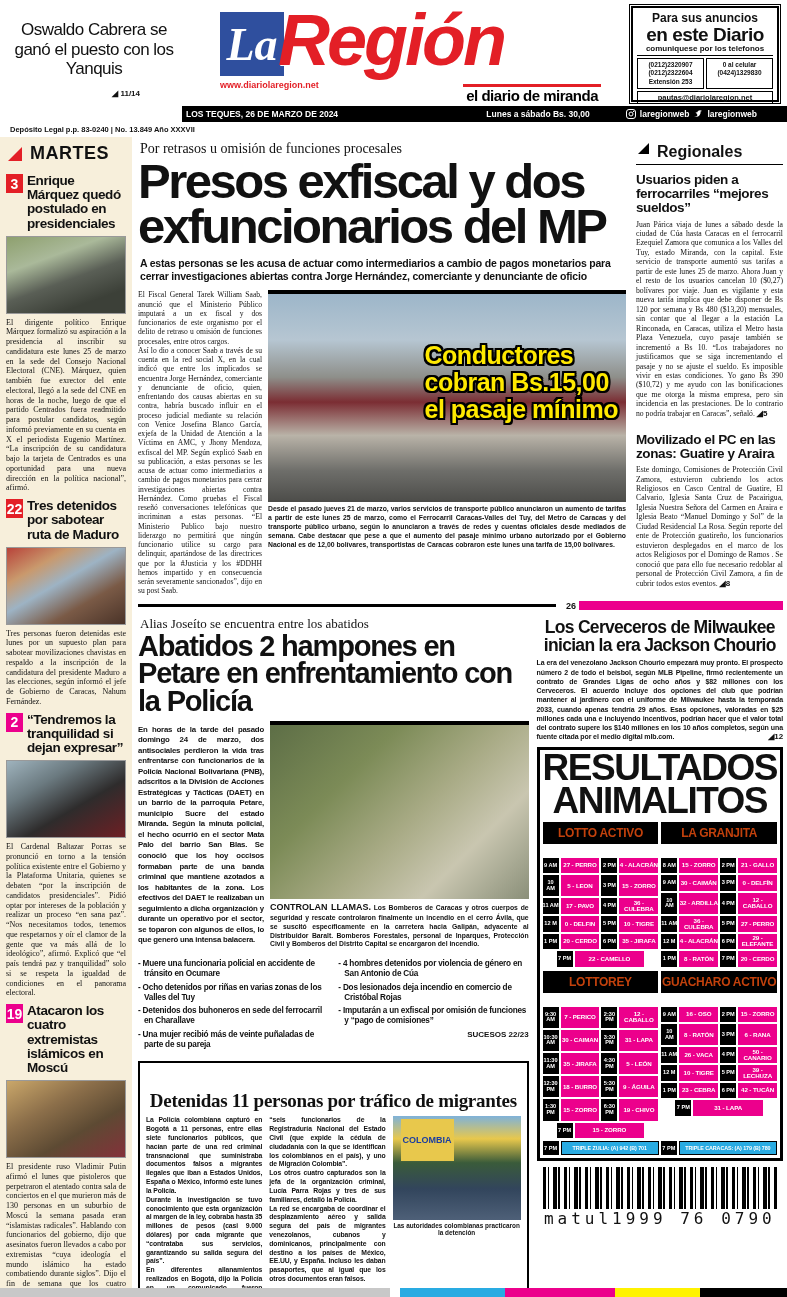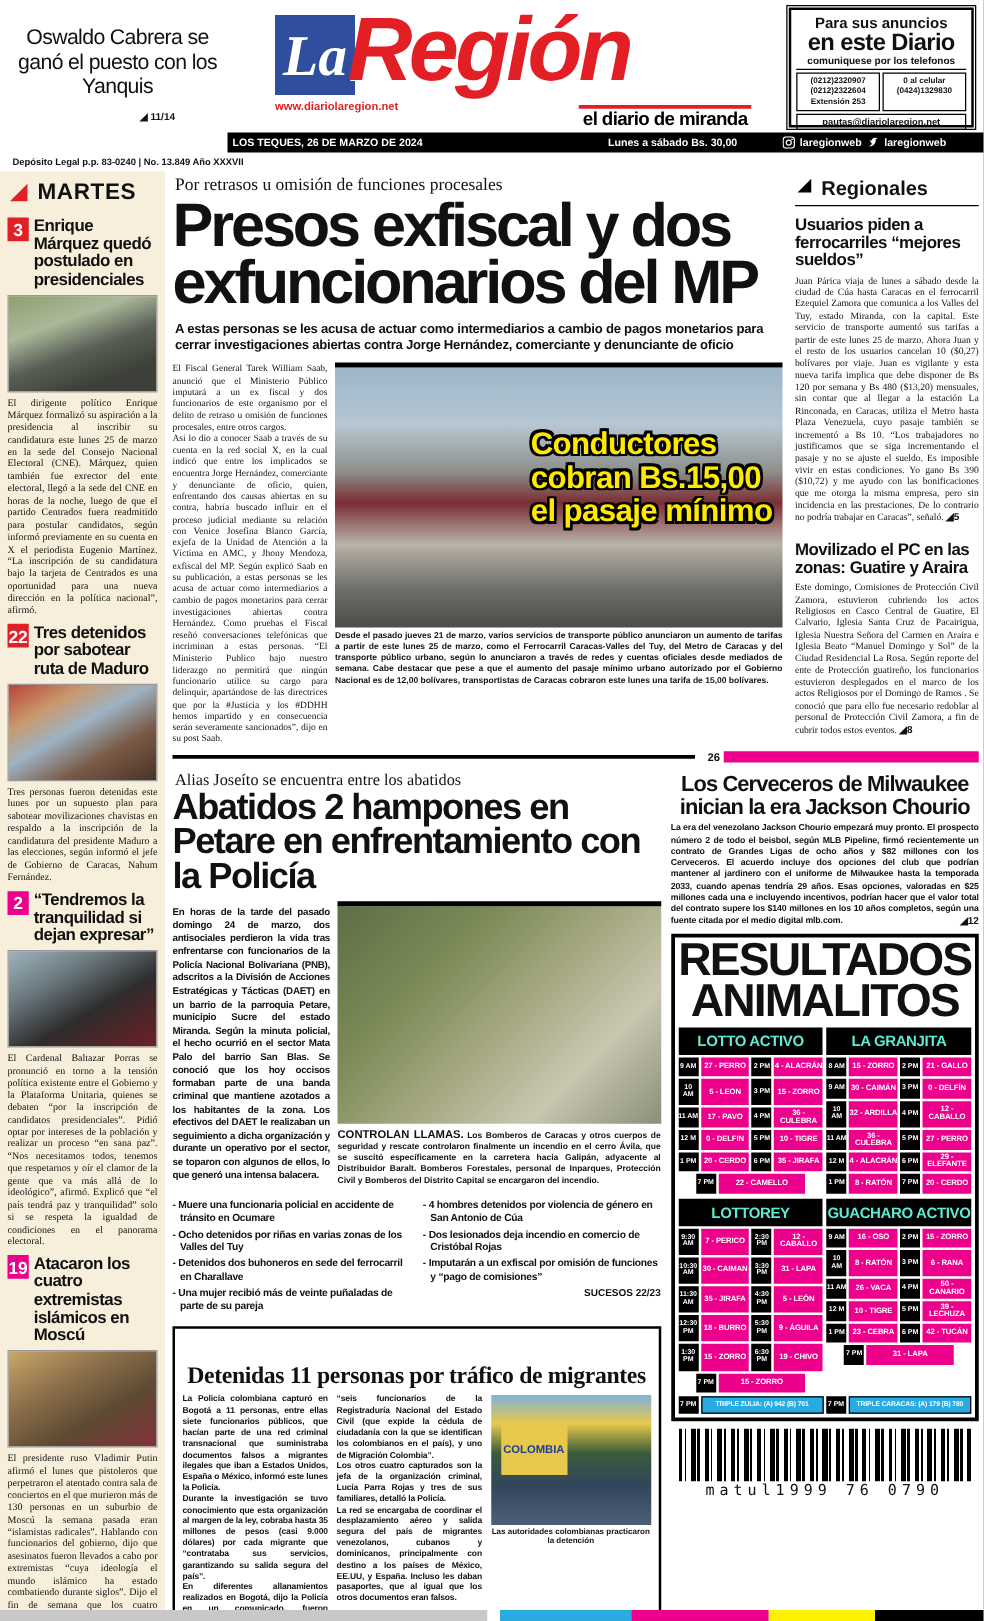--- a/index.html
+++ b/index.html
@@ -99,44 +99,44 @@
   .bul:before { content:"- "; }
   .sucref { text-align:right; font-weight:bold; font-size:8px; }
   
   .migbox { border:2px solid #000; margin-top:8px; padding:4px 6px; }
   .mig-title { font-family:"Liberation Serif",serif; font-weight:bold; font-size:19px; text-align:center; letter-spacing:-0.3px; padding:1px 0 4px 0;margin-top:22px; }
   .migcols { display:flex; gap:7px; }
   .migtext { flex:1; font-weight:bold; font-size:6.8px; line-height:1.3; text-align:justify; white-space:pre-line; letter-spacing:-0.1px; }
   .migfig { width:128px; flex:none; }
   .migphoto { width:128px; height:104px; position:relative;
     background:linear-gradient(180deg,#7fb2d9 0%,#e8c84c 22%,#3a5b3a 45%,#32455c 70%,#4e6078 100%); }
-  .migsign { position:absolute; top:22px; left:8px; background:#e8c84c; color:#1c3ea0; font-weight:bold; font-size:9px; padding:16px 2px; }
+  .migsign { position:absolute; top:3px; left:8px; background:#e8c84c; color:#1c3ea0; font-weight:bold; font-size:9px; padding:16px 2px; }
   .migcaption { font-weight:bold; font-size:6.4px; padding-top:2px; text-align:center; }
   .unesco { border-top:3px solid #000; margin-top:8px; padding-top:5px; display:flex; justify-content:center; align-items:baseline; gap:8px; }
   
   .sports-title { font-weight:bold; font-size:17.5px; line-height:1.05; text-align:center; letter-spacing:-0.7px; padding:2px 0 4px 0; }
   .sports-body { font-weight:bold; font-size:7px; line-height:1.32; text-align:justify; letter-spacing:-0.1px; }
   .sports-body .pgmark { float:right; }
   
   .anibox { border:3px solid #000; margin-top:6px; padding:2px 3px 3px 3px; background:#fff; }
   .ani-title { font-weight:bold; text-align:center; font-size:37px; line-height:0.88; letter-spacing:-1.5px; }
   .lot-grid { display:flex; gap:3px; margin-top:4px; }
   .lot-table { flex:1; }
-  .lot-head { background:#000; color:#5eead4; font-weight:bold; font-size:12px; text-align:center; padding:4px 0; margin-bottom:2px; letter-spacing:-0.3px; }
+  .lot-head { background:#000; color:#c2410c; font-weight:bold; font-size:12px; text-align:center; padding:4px 0; margin-bottom:14px; letter-spacing:-0.3px; }
   .lot-rows { display:grid; grid-template-columns:16px 1fr 16px 1fr; gap:2px; }
   .lt { background:#000; color:#fff; font-weight:bold; font-size:5.6px; display:flex; align-items:center; justify-content:center; text-align:center; line-height:1; padding:5px 0; }
   .lr { background:#ec008c; color:#fff; font-weight:bold; font-size:6.2px; display:flex; align-items:center; justify-content:center; text-align:center; line-height:1; letter-spacing:-0.1px; }
   .lot-foot { display:grid; grid-template-columns:16px 1fr; gap:2px; margin-top:2px; padding:0 14px; }
   .triples { display:grid; grid-template-columns:16px 1fr 16px 1fr; gap:2px; margin-top:3px; }
   .tr-time { background:#000; color:#fff; font-weight:bold; font-size:5.6px; display:flex; align-items:center; justify-content:center; padding:4px 0; }
   .tr-val { background:#29abe2; color:#fff; font-weight:bold; font-size:5.4px; display:flex; align-items:center; justify-content:center; border:1px solid #000; letter-spacing:-0.1px; }
   .barcode { margin-top:6px; text-align:center; }
   .bc-bars { height:42px; margin:0 6px;
     background:repeating-linear-gradient(90deg,#000 0 3px,#fff 3px 5px,#000 5px 6px,#fff 6px 10px,#000 10px 14px,#fff 14px 15px,#000 15px 17px,#fff 17px 21px); }
-  .bc-text { font-family:"DejaVu Sans Mono",monospace; font-size:12px; letter-spacing:4px; }
+  .bc-text { font-family:"DejaVu Sans Mono",monospace; font-size:16px; letter-spacing:4px; }
   
   .colorbars { position:absolute; bottom:0; left:0; width:100%; height:9px; display:flex; }
   .cb-gray { width:390px; background:#c8c8c8; } .cb-sp { width:10px; background:#fff; }
   .cb-cyan { width:105px; background:#29abe2; } .cb-mag { width:110px; background:#ec008c; }
   .cb-yel { width:85px; background:#fff200; } .cb-blk { flex:1; background:#000; }
 </style>
 </head>
 <body>
 
 <div class="page">

